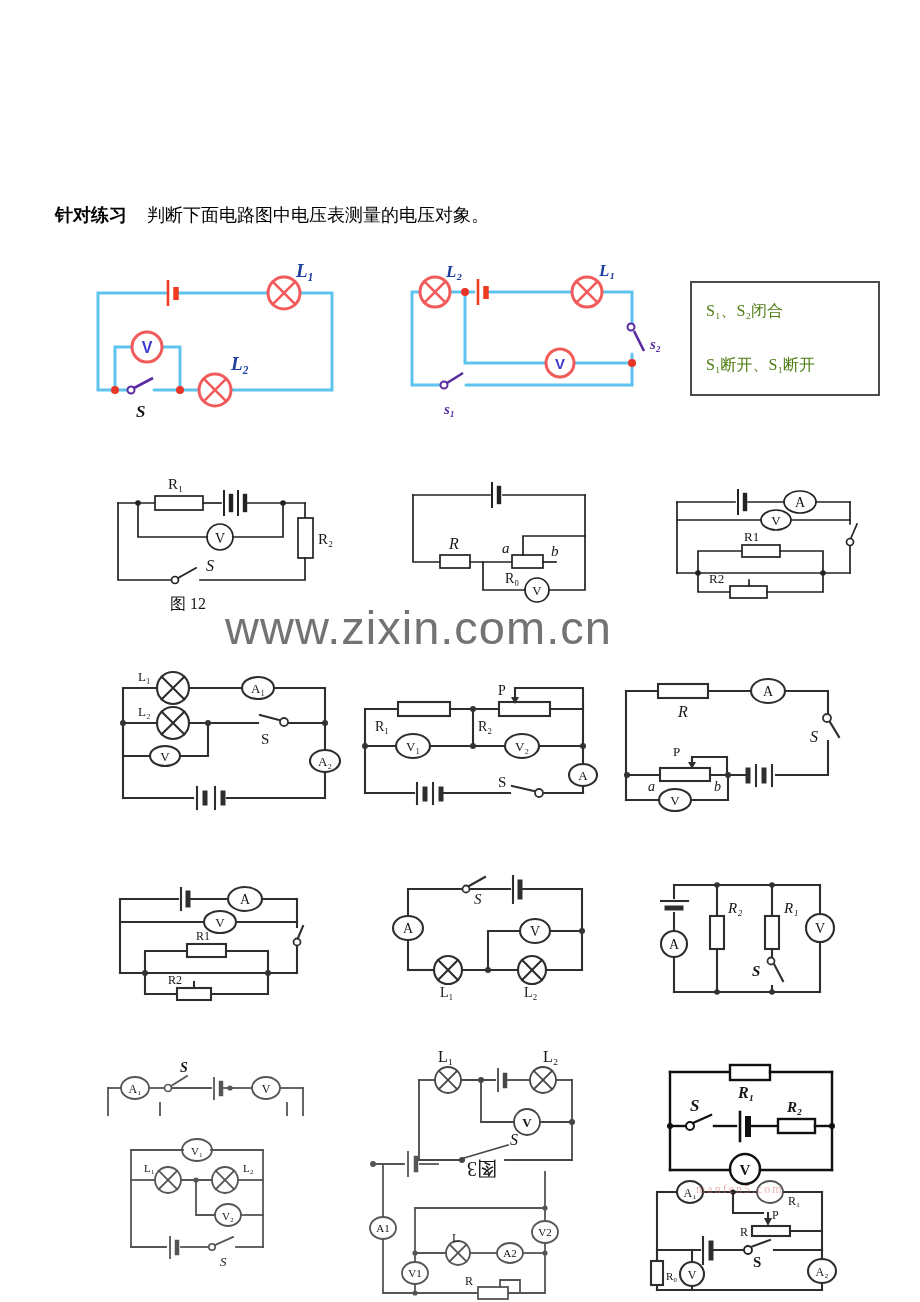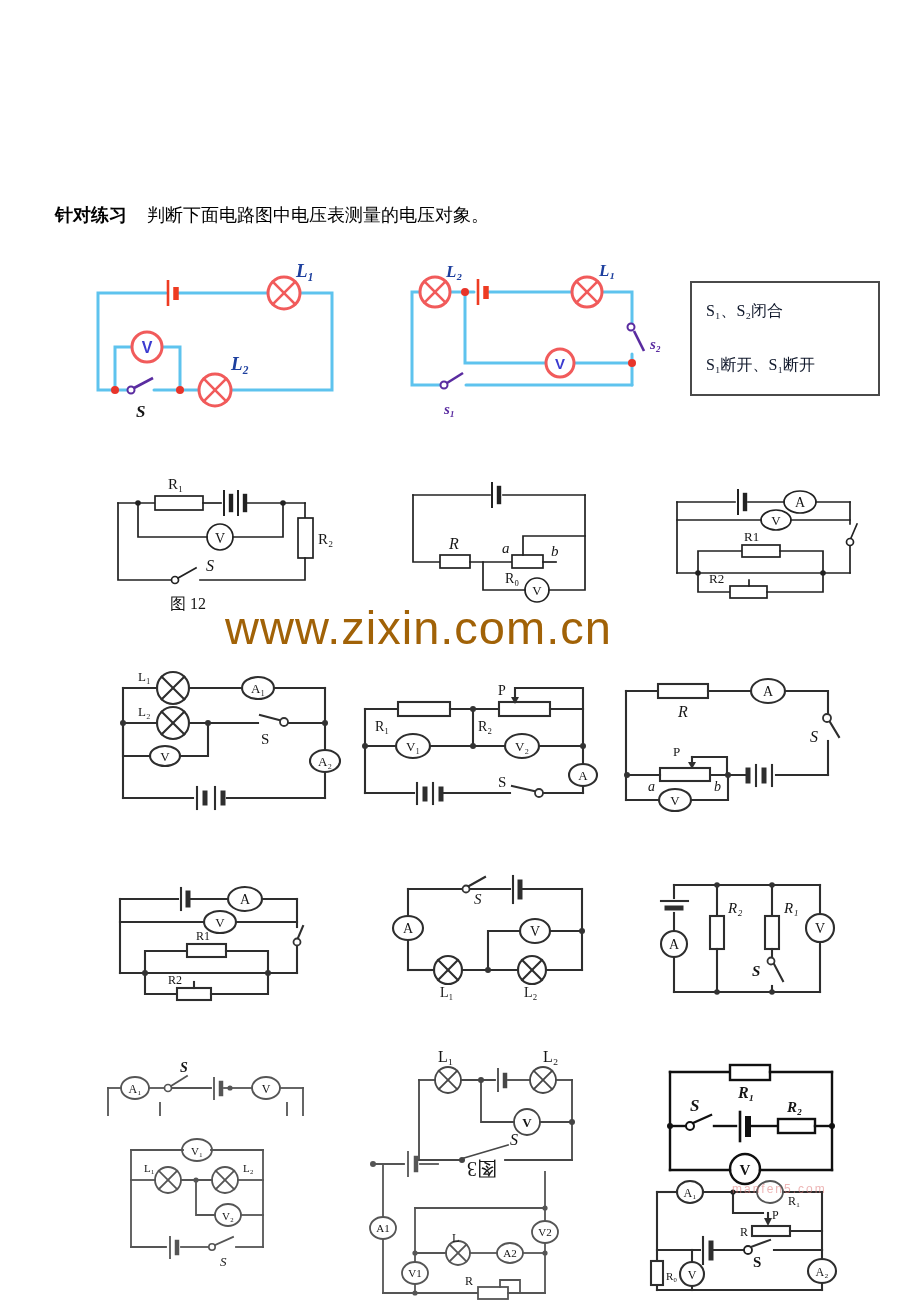--- a/index.html
+++ b/index.html
@@ -22,27 +22,27 @@
   .ti{font-style:italic;}
   .tbd{font-weight:bold;}
   .mid{text-anchor:middle;}
   .blue{fill:#1d3f9e;font-weight:bold;font-style:italic;}
   .purp{fill:#5a2ca0;font-weight:bold;font-style:italic;}
   .vblue{fill:#3b3bd0;font-weight:bold;font-family:"Liberation Sans",sans-serif;font-style:normal;}
   #title{left:55px;top:203px;font-size:18px;color:#000;}
   #title .b{font-weight:bold;}
   #title .r{margin-left:20px;}
   #condbox{left:690px;top:281px;width:186px;height:111px;border:2px solid #4a4a4a;
-           font-size:16px;color:#0f172a;}
+           font-size:16px;color:#4d7c0f;}
   #condbox div{position:absolute;left:14px;white-space:nowrap;}
   #cond1{top:18px;} #cond2{top:72px;}
-  #wm{left:225px;top:600px;font-size:47px;color:#a16207;font-family:"Liberation Sans",sans-serif;
+  #wm{left:225px;top:600px;font-size:47px;color:#737373;font-family:"Liberation Sans",sans-serif;
       letter-spacing:1px;}
-  #wm2{left:732px;top:1182px;font-size:12px;color:rgba(222,120,120,.55);letter-spacing:2px;
-       font-family:Liberation Sans, sans-serif;}
+  #wm2{left:696px;top:1182px;font-size:12px;color:rgba(222,120,120,.55);letter-spacing:2px;
+       font-family:Liberation Serif, serif;}
 </style>
 </head>
 <body>
 
 <div id="page">
 
   <div id="title" class="abs"><span class="b">针对练习</span><span class="r">判断下面电路图中电压表测量的电压对象。</span></div>
 
   <div id="wm" class="abs">www.zixin.com.cn</div>
 

